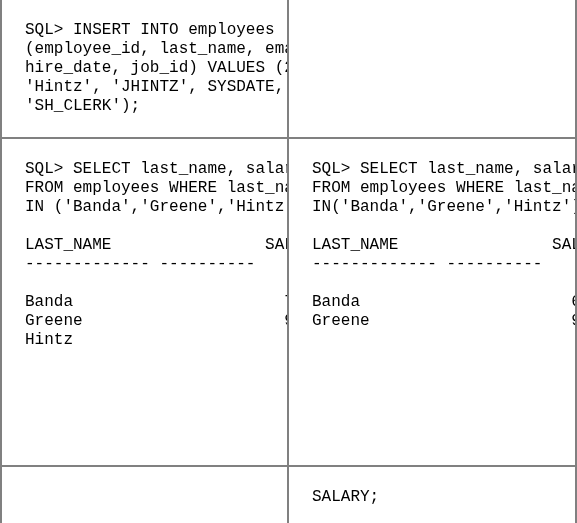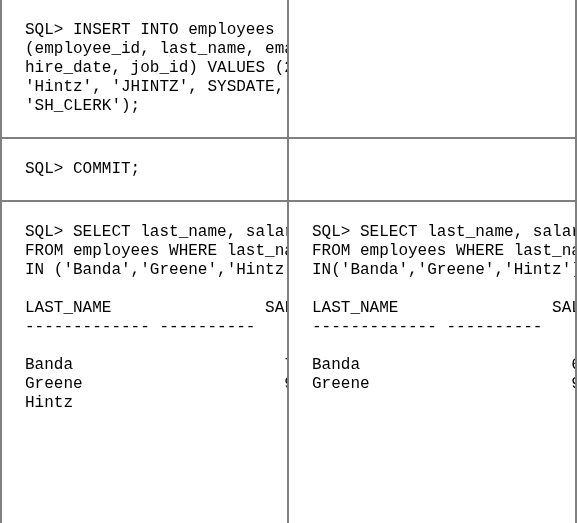--- a/index.html
+++ b/index.html
@@ -78,28 +78,20 @@
 (employee_id, last_name, email,
 hire_date, job_id) VALUES (210,
 'Hintz', 'JHINTZ', SYSDATE,
 'SH_CLERK');</pre>
       </td>
       <td class="col-right blank-cell">
         <pre class="cell-text"></pre>
       </td>
     </tr>
 
-    <tr class="row-commit">
-      <td class="col-left">
-        <pre class="cell-text">SQL&gt; COMMIT;</pre>
-      </td>
-      <td class="col-right blank-cell">
-        <pre class="cell-text"></pre>
-      </td>
-    </tr>
 
     <tr class="row-select">
       <td class="col-left">
         <pre class="cell-text">SQL&gt; SELECT last_name, salary
 FROM employees WHERE last_name
 IN ('Banda','Greene','Hintz');
 
 LAST_NAME                SALARY
 ------------- ----------
 

